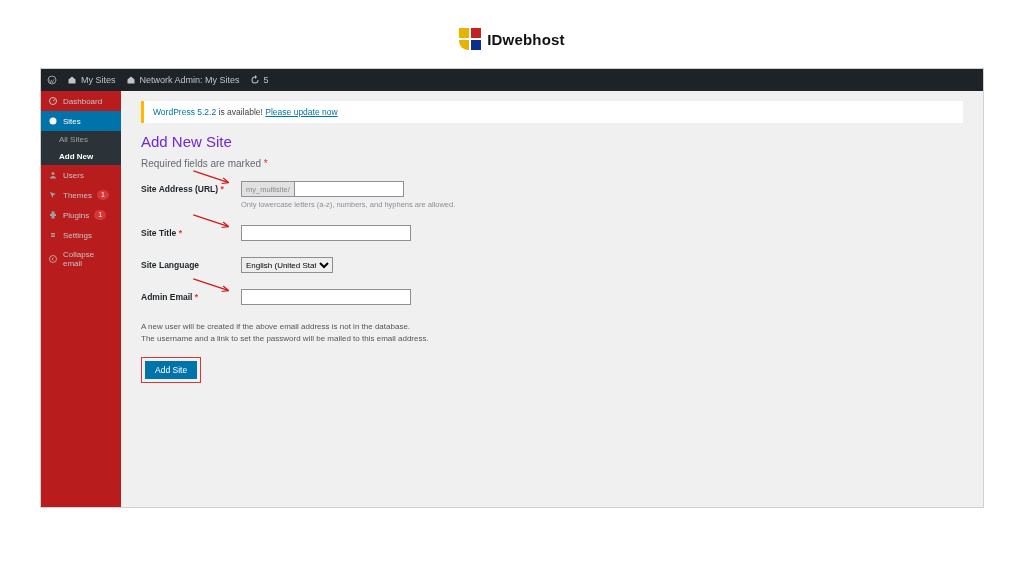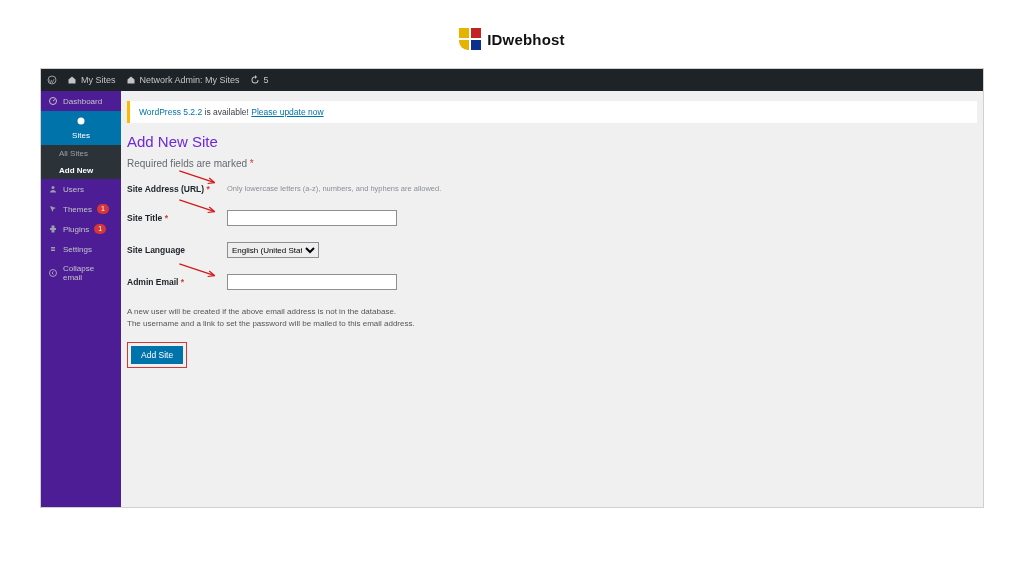--- a/index.html
+++ b/index.html
@@ -16,33 +16,33 @@
   .shot { margin: 0 40px; border: 1px solid #d0d0d0; height: 440px; display: flex; flex-direction: column; overflow:hidden; }
 
   
   .wpbar { background:#1d2327; color:#c3c4c7; height:22px; display:flex; align-items:center; font-size:9px; padding:0 6px; gap:10px; }
   .wpbar .item { display:flex; align-items:center; gap:4px; color:#c3c4c7; }
   .wpbar svg { width:10px; height:10px; fill:#c3c4c7; }
 
   .body { flex:1; display:flex; background:#f0f0f1; overflow:hidden; }
 
   
-  .sb { width:80px; background:#4c1d95; color:#c3c4c7; font-size:8px; display:flex; flex-direction:column; }
+  .sb { width:80px; background:#b91c1c; color:#c3c4c7; font-size:8px; display:flex; flex-direction:column; }
   .sb .mi { display:flex; align-items:center; gap:5px; padding:5px 7px; color:#c3c4c7; cursor:pointer; }
   .sb .mi svg { width:10px; height:10px; fill:#9ca1a5; flex-shrink:0; }
-  .sb .mi.active { background:#0073aa; color:#fff; position:relative;flex-direction:column; }
+  .sb .mi.active { background:#0073aa; color:#fff; position:relative; }
   .sb .mi.active svg { fill:#fff; }
   .sb .mi.active::after { content:""; position:absolute; right:-5px; top:50%; margin-top:-5px; border:5px solid transparent; border-right-color:#f0f0f1; }
   .sb .sub { background:#2c3338; }
   .sb .sub .si { padding:4px 7px 4px 18px; color:#9ca1a5; cursor:pointer; }
   .sb .sub .si.cur { color:#fff; font-weight:600; }
   .badge-o { background:#d63638; border-radius:8px; padding:0 4px; font-size:7px; color:#fff; line-height:10px; }
 
   
-  .main { flex:1; padding:10px 6px; font-size:9px; color:#3c434a; }
+  .main { flex:1; padding:10px 20px; font-size:9px; color:#3c434a; }
   .notice { background:#fff; border-left:3px solid #ffba00; padding:6px 9px; margin-bottom:10px; font-size:8.5px; }
   .notice a { color:#0073aa; }
   h1.page { font-size:15px; font-weight:400; color:#6d28d9; margin:4px 0 8px; }
   .req { font-size:10px; color:#646970; margin-bottom:12px; }
   .req .ast,.lbl .ast{ color:#d63638; }
 
   .row { display:flex; align-items:flex-start; margin-bottom:16px; }
   .lbl { width:100px; font-size:8.5px; font-weight:600; color:#1d2327; padding-top:3px; }
   .fld { position:relative; }
   .fld input[type=text]{ width:170px; height:16px; border:1px solid #8c8f94; font-size:8px; padding:0 3px; background:#fff; }
@@ -165,20 +165,24 @@
       <h1 class="page">Add New Site</h1>
       <p class="req"><span>Required fields are marked </span><span class="ast">*</span></p>
 
       <div class="row">
         <div class="lbl"><span>Site Address (URL)</span> <span class="ast">*</span></div>
         <div class="fld">
           <div class="arrow" style="left:-52px; top:-14px;"><svg viewBox="0 0 60 28">
                 <path d="M5 5 L50 20" stroke="#d31818" stroke-width="1.6"></path>
                 <path d="M50 20 l-7 -6 m7 6 l-9 1" stroke="#d31818" stroke-width="1.6" fill="none"></path>
               </svg></div>
+          <div class="prefix">
+            <span class="pre">my_multisite/</span>
+            <input type="text" style="">
+          </div>
           <div class="hint">Only lowercase letters (a-z), numbers, and hyphens are allowed.</div>
         </div>
       </div>
 
       <div class="row">
         <div class="lbl"><span>Site Title</span> <span class="ast">*</span></div>
         <div class="fld">
           <div class="arrow" style="left:-52px; top:-14px;"><svg viewBox="0 0 60 28">
                 <path d="M5 5 L50 20" stroke="#d31818" stroke-width="1.6"></path>
                 <path d="M50 20 l-7 -6 m7 6 l-9 1" stroke="#d31818" stroke-width="1.6" fill="none"></path>

